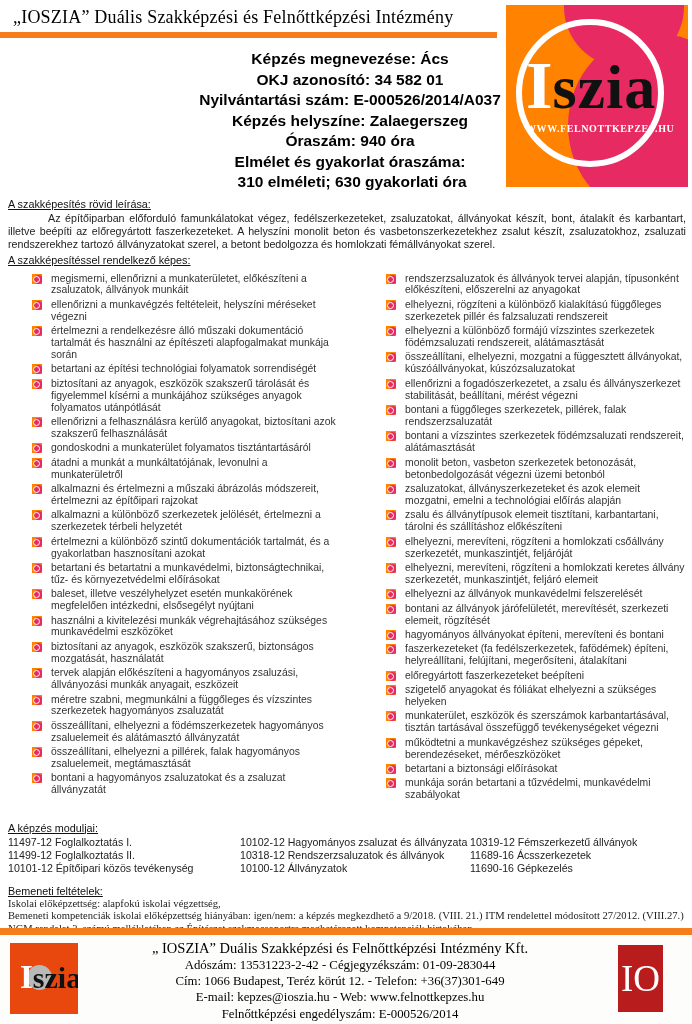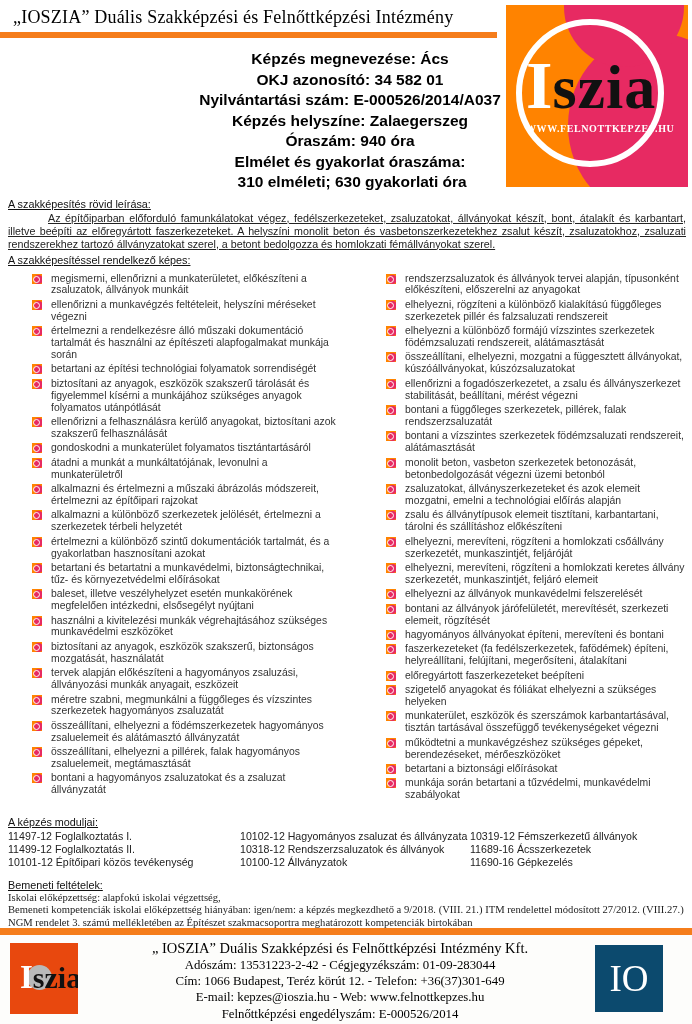--- a/index.html
+++ b/index.html
@@ -48,24 +48,24 @@
     text-align:center;
   }
   
   .shead {
     margin-left:8px; font-size:10.8px; color:#111;
     text-decoration:underline; line-height:13px;
   }
   
   .desc {
     margin:1px 6px 0 8px; font-size:10.7px; color:#222;
-    line-height:13px; text-align:justify; text-indent:40px;text-decoration:underline;
-  }
-  
-  .caps { display:flex; margin:6px 0 12px 0; }
+    line-height:13px; text-align:justify; text-indent:40px;
+  }
+  
+  .caps { display:flex; margin:6px 0 18px 0; }
   .caps .col { width:346px; padding-left:32px; padding-right:6px; }
   .caps .col.right { padding-left:40px; }
   .cap-item { display:flex; gap:9px; margin-bottom:2.5px; }
   .cap-item .txt { font-size:10.4px; line-height:11.9px; color:#333; }
   .bullet-ico {
     position:relative; flex:0 0 10px; width:10px; height:10px;
     margin-top:1px; background:#FF8300; overflow:hidden;
   }
   .bullet-ico::before {
     content:''; position:absolute; right:-1px; top:1px; width:9px; height:9px;
@@ -104,22 +104,22 @@
     position:absolute; left:17px; top:22px; width:25px; height:25px;
     border-radius:50%; background:#b9b9b9;
   }
   .f-logo-left .word {
     position:absolute; left:10px; top:18px;
     font-family:"Liberation Serif", serif; font-weight:bold; line-height:1;
   }
   .f-logo-left .fi { color:#fff; font-size:33px; }
   .f-logo-left .fszia { color:#111; font-size:30px; }
   .f-logo-right {
-    position:absolute; right:29px; top:10px; width:68px; height:67px;
-    background:#0c4a6e; display:flex; align-items:center; justify-content:center;margin-left:36px;
+    position:absolute; right:29px; top:10px; width:45px; height:67px;
+    background:#b91c1c; display:flex; align-items:center; justify-content:center;margin-left:36px;
   }
   .f-logo-right span {
     font-family:"Liberation Serif", serif; color:#fff; font-size:37px; line-height:1;
   }
   .f-text {
     position:absolute; left:90px; top:4px; width:500px; text-align:center;
     font-family:"Liberation Serif", serif; color:#000;
   }
   .f-company { font-size:14.5px; line-height:18px; }
   .f-line { font-size:12.8px; line-height:16.2px; }

